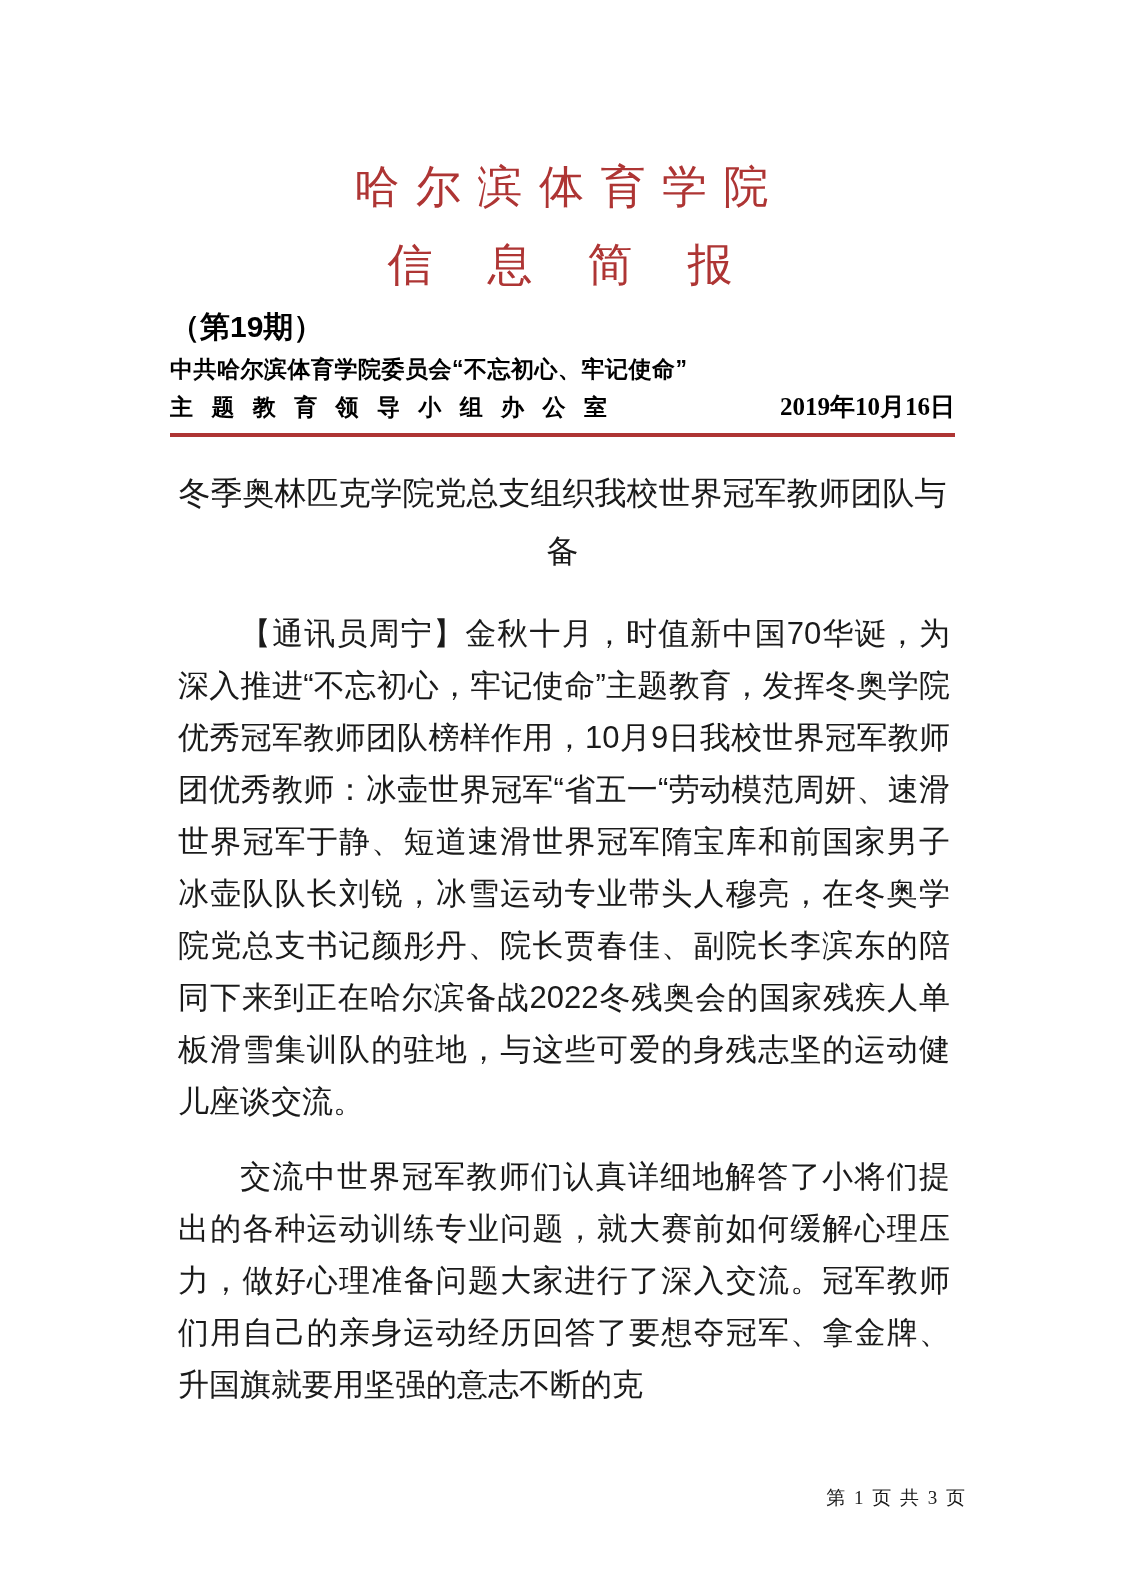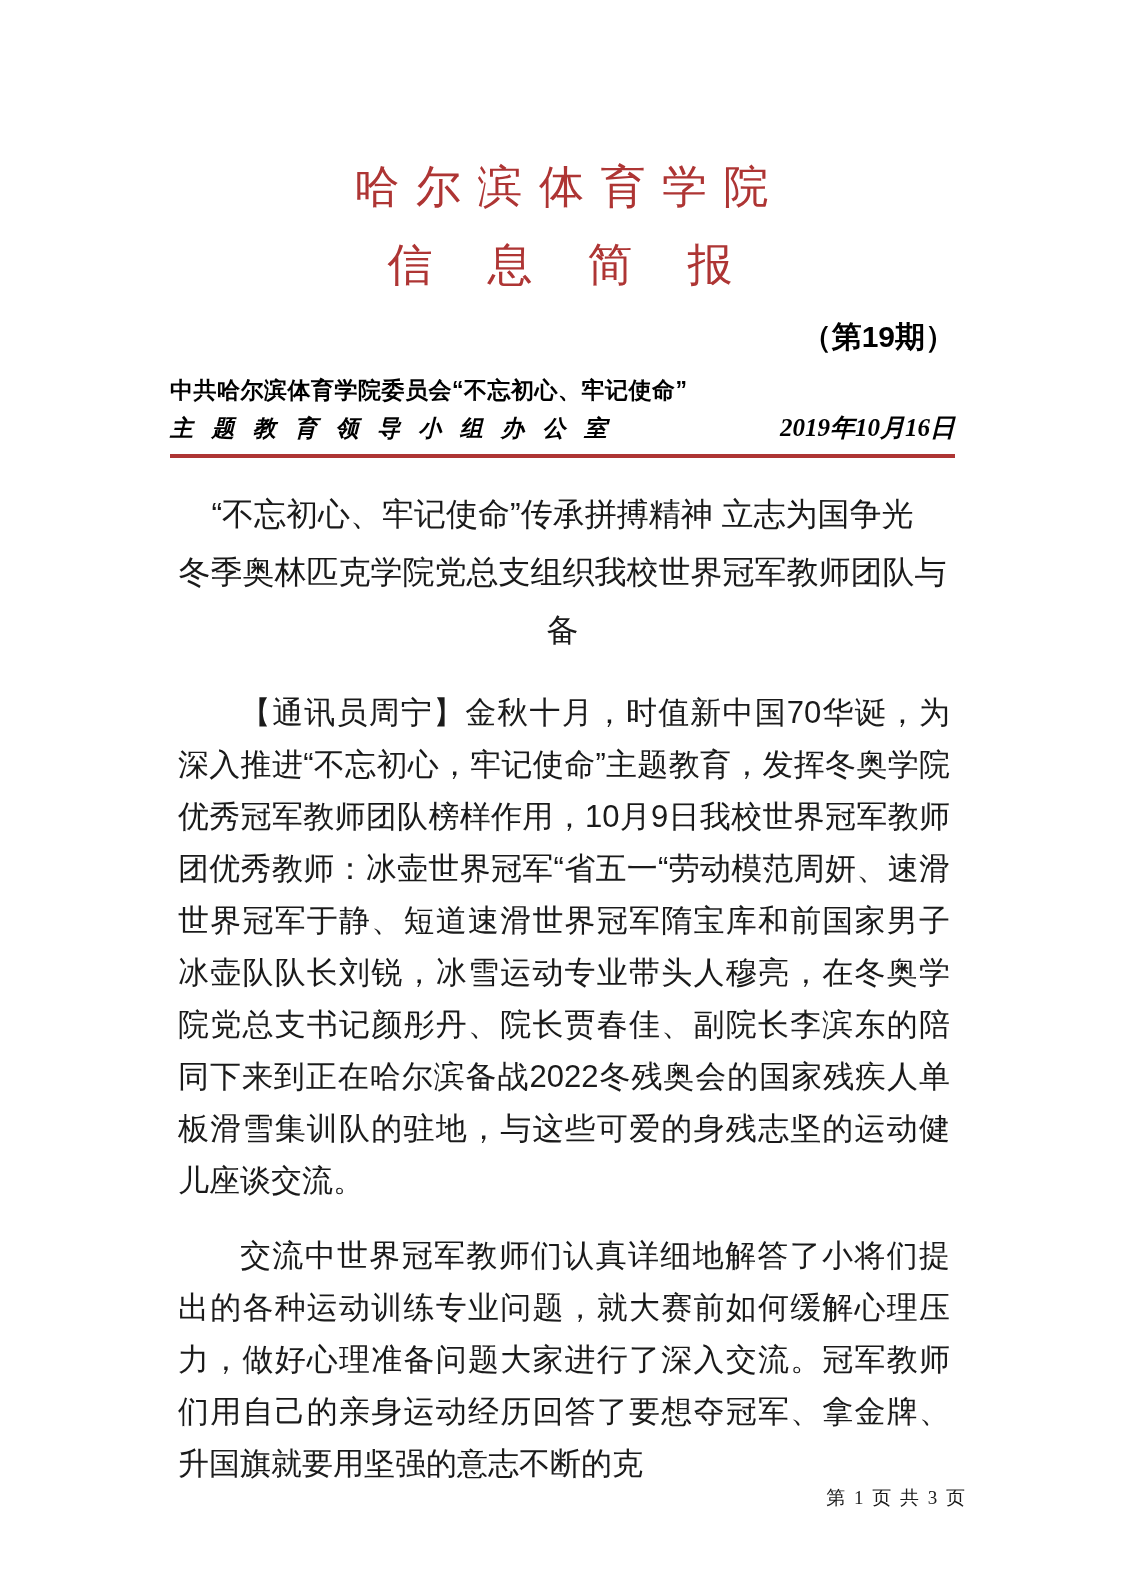--- a/index.html
+++ b/index.html
@@ -28,39 +28,38 @@
   .doc-title {
     color: var(--accent);
     text-align: center;
     font-size: 45px;
     line-height: 78px;
     font-weight: 500;
   }
   .title-l1 { letter-spacing: 2px; }
   .title-l3 { letter-spacing: 5px; }
   .issue {
-    text-align: right;
+    text-align: left;
     font-weight: bold;
     font-size: 30px;
     line-height: 46px;
-    margin-top: 10px;
+    margin-top: 0;
   }
   
   .masthead {
-    margin-top: 11px;
+    margin-top: 0;
     font-weight: bold;
     font-size: 23px;
   }
   .committee-l1 { line-height: 38px; letter-spacing: 0.5px; }
   .committee-row {
     display: flex;
     justify-content: space-between;
     align-items: center;
     line-height: 38px;
-    font-style: italic;
   }
   .committee-spaced { letter-spacing: 6px; white-space: nowrap; }
   .masthead-date {
     font-family: "Liberation Serif", serif;
     font-size: 25px;
     font-weight: bold;
     white-space: nowrap;
   }
   .red-rule {
     height: 4px;
@@ -114,21 +113,20 @@
     <div class="masthead">
       <div class="committee-l1">中共哈尔滨体育学院委员会“不忘初心、牢记使命”</div>
       <div class="committee-row">
         <span class="committee-spaced">主 题 教 育 领 导 小 组 办 公 室</span>
         <span class="masthead-date">2019年10月16日</span>
       </div>
       <div class="red-rule"></div>
     </div>
 
     <div class="article-title">
-      <div>“不忘初心、牢记使命”传承拼搏精神 立志为国争光</div>
       <div>冬季奥林匹克学院党总支组织我校世界冠军教师团队与备</div>
     </div>
 
     <div class="body-text">
       <div class="para">【通讯员周宁】金秋十月，时值新中国70华诞，为深入推进“不忘初心，牢记使命”主题教育，发挥冬奥学院优秀冠军教师团队榜样作用，10月9日我校世界冠军教师团优秀教师：冰壶世界冠军“省五一“劳动模范周妍、速滑世界冠军于静、短道速滑世界冠军隋宝库和前国家男子冰壶队队长刘锐，冰雪运动专业带头人穆亮，在冬奥学院党总支书记颜彤丹、院长贾春佳、副院长李滨东的陪同下来到正在哈尔滨备战2022冬残奥会的国家残疾人单板滑雪集训队的驻地，与这些可爱的身残志坚的运动健儿座谈交流。</div>
       <div class="para">交流中世界冠军教师们认真详细地解答了小将们提出的各种运动训练专业问题，就大赛前如何缓解心理压力，做好心理准备问题大家进行了深入交流。冠军教师们用自己的亲身运动经历回答了要想夺冠军、拿金牌、升国旗就要用坚强的意志不断的克</div>
     </div>
 
   </div>
 

